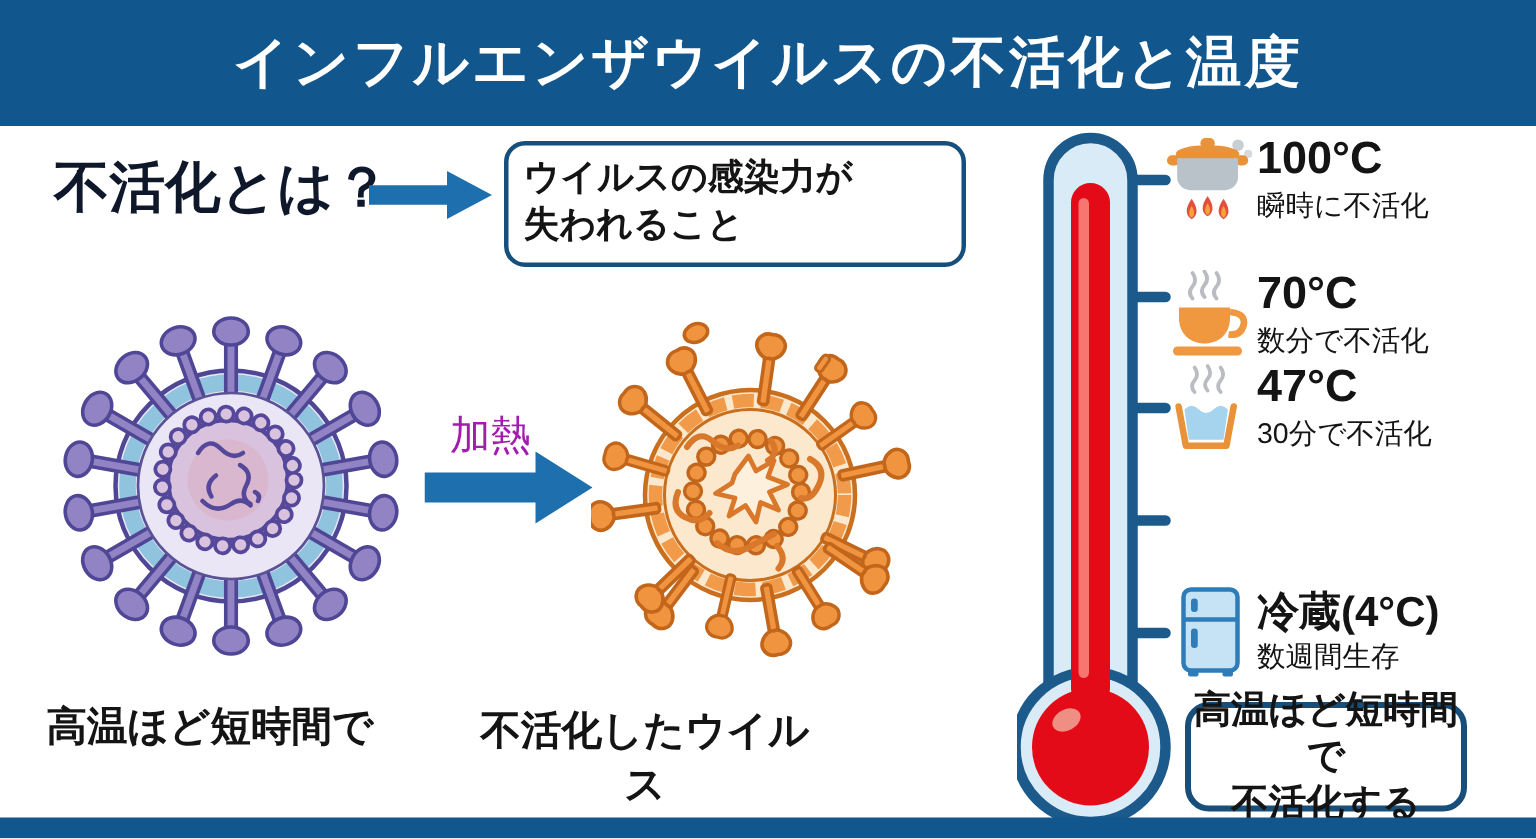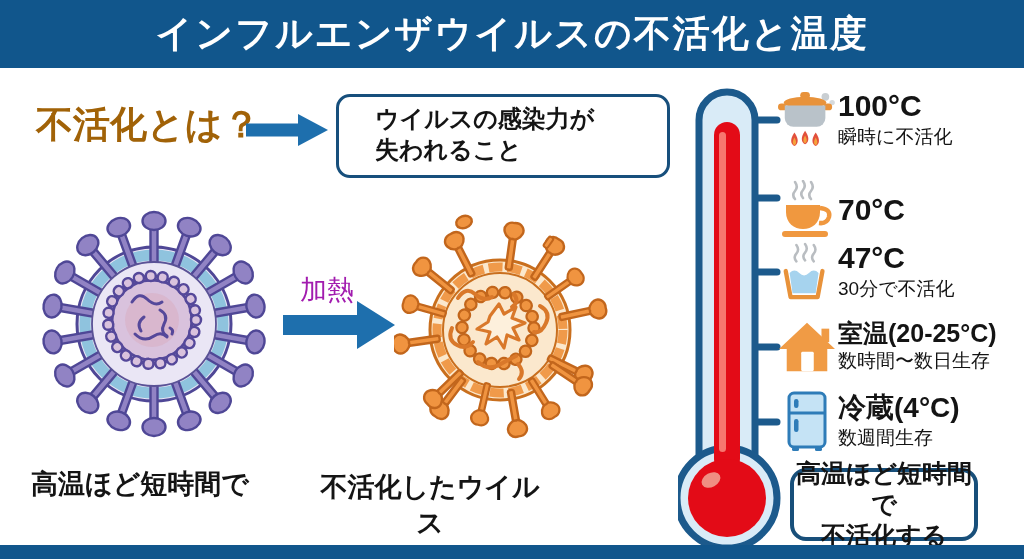--- a/index.html
+++ b/index.html
@@ -1,30 +1,30 @@
 <!DOCTYPE html>
 <html><head>
 <meta charset="utf-8">
 <style>
   html,body{margin:0;padding:0;background:#ffffff;}
   .stage{
     position:relative;width:1024px;height:559px;overflow:hidden;background:#ffffff;
     font-family:"Liberation Sans","DejaVu Sans",sans-serif;color:#111;
   }
   
-  .titlebar{position:absolute;left:0;top:0;width:1024px;height:68px;background:#11568c;
+  .titlebar{position:absolute;left:0;top:0;width:1024px;height:84px;background:#11568c;
     display:flex;align-items:center;justify-content:center;}
   .titlebar h1{margin:0;font-size:37px;font-weight:bold;color:#fff;letter-spacing:2px;}
   .footerbar{position:absolute;left:0;bottom:0;width:1024px;height:14px;background:#11568c;}
 
   
-  .def-question{position:absolute;left:36px;top:100px;font-size:37px;font-weight:bold;color:#a16207;}
+  .def-question{position:absolute;left:36px;top:100px;font-size:37px;font-weight:bold;color:#0f172a;}
   .def-arrow{position:absolute;left:246px;top:112px;}
   .def-box{position:absolute;left:336px;top:94px;width:292px;height:72px;background:#fff;
-    border:3.5px solid #174f7c;border-radius:14px;padding:6px 0 0 36px;box-sizing:content-box;}
+    border:3.5px solid #174f7c;border-radius:14px;padding:6px 0 0 10px;box-sizing:content-box;}
   .def-box div{font-size:24px;font-weight:bold;line-height:1.3;color:#141414;}
 
   
   .virus-left{position:absolute;left:32px;top:202px;}
   .virus-right{position:absolute;left:394px;top:210px;}
   .virus-label{position:absolute;font-size:27px;font-weight:bold;color:#141414;text-align:center;}
   .label-active{left:25px;top:466px;width:230px;}
   .label-inactive{left:315px;top:469px;width:230px;}
   .heat-label{position:absolute;left:285px;top:272px;width:84px;text-align:center;
     font-size:27px;font-weight:normal;color:#a21caf;}
@@ -209,20 +209,21 @@
           <path d="M23,1 q3.5,5 0,9 q-3.5,4 0,8"></path>
           <path d="M31,2 q3.5,5 0,9 q-3.5,4 0,8"></path>
         </g>
         <path d="M6,25 h34 v7 c0,11 -8,17 -17,17 s-17,-6 -17,-17 z" fill="#f0983f"></path>
         <path d="M40,28 q11,1 9,9 q-2,7 -10,6" stroke="#f0983f" stroke-width="4.5" fill="none"></path>
         <rect x="2" y="51" width="46" height="6" rx="3" fill="#f0983f"></rect>
       </svg>
     </span>
     <div class="ttext">
       <div class="temp">70°C</div>
+      <div class="tdesc">数分で不活化</div>
     </div>
   </div>
 
   <div class="temp-row row-2">
     <span class="ticon">
       <svg width="56" height="60" viewBox="0 0 58 60">
         <g fill="none" stroke="#b9bdc1" stroke-width="2.6" stroke-linecap="round">
           <path d="M18,2 q3.5,5 0,9 q-3.5,4 0,8"></path>
           <path d="M27,1 q3.5,5 0,9 q-3.5,4 0,8"></path>
           <path d="M36,2 q3.5,5 0,9 q-3.5,4 0,8"></path>
@@ -230,33 +231,20 @@
         <path d="M11,31 q5,-5 10,0 t10,0 t10,0 l-3,21 h-24 z" fill="#a6d3ee"></path>
         <path d="M7,29 l5,27 h28 l5,-27" fill="none" stroke="#e8923a" stroke-width="4.5" stroke-linejoin="round" stroke-linecap="round"></path>
       </svg>
     </span>
     <div class="ttext">
       <div class="temp">47°C</div>
       <div class="tdesc">30分で不活化</div>
     </div>
   </div>
 
-  <div class="temp-row row-3">
-    <span class="ticon">
-      <svg width="58" height="56" viewBox="0 0 60 58">
-        <rect x="45" y="10" width="8" height="14" fill="#f09b45"></rect>
-        <path d="M30,4 L59,31 H51 V54 H9 V31 H1 z" fill="#f09b45"></path>
-        <rect x="24" y="34" width="13" height="20" rx="1.5" fill="#ffffff"></rect>
-      </svg>
-    </span>
-    <div class="ttext">
-      <div class="temp">室温(20-25°C)</div>
-      <div class="tdesc">数時間〜数日生存</div>
-    </div>
-  </div>
 
   <div class="temp-row row-4">
     <span class="ticon">
       <svg width="50" height="62" viewBox="0 0 50 62">
         <rect x="7" y="2" width="36" height="54" rx="5" fill="#c5e3f5" stroke="#2e7cb8" stroke-width="3"></rect>
         <line x1="7" y1="22" x2="43" y2="22" stroke="#2e7cb8" stroke-width="3"></line>
         <rect x="12" y="8" width="4.5" height="9" rx="2.2" fill="#2e7cb8"></rect>
         <rect x="12" y="28" width="4.5" height="13" rx="2.2" fill="#2e7cb8"></rect>
         <rect x="10" y="56" width="7" height="4" rx="1.5" fill="#2e7cb8"></rect>
         <rect x="33" y="56" width="7" height="4" rx="1.5" fill="#2e7cb8"></rect>

